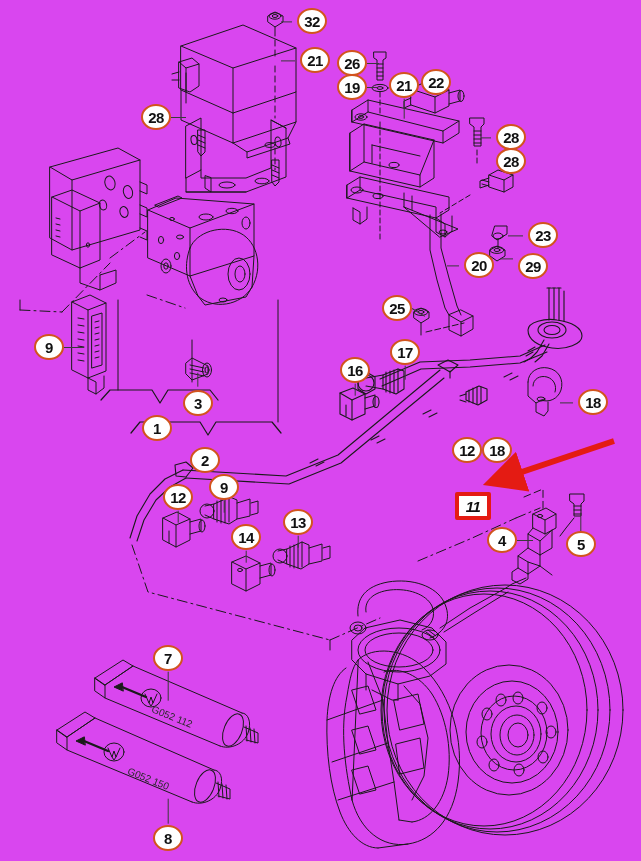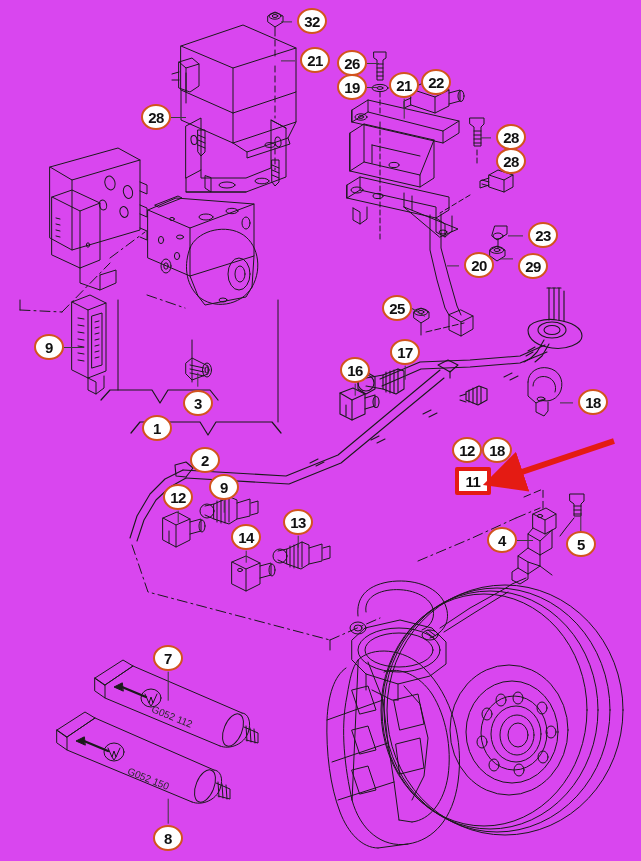--- a/index.html
+++ b/index.html
@@ -548,21 +548,21 @@
       <div class="callout" style="left: 34px; top: 334px;">9</div>
       <div class="callout" style="left: 183px; top: 390px;">3</div>
       <div class="callout" style="left: 142px; top: 415px;">1</div>
       <div class="callout" style="left: 190px; top: 447px;">2</div>
       <div class="callout" style="left: 382px; top: 295px;">25</div>
       <div class="callout" style="left: 390px; top: 339px;">17</div>
       <div class="callout" style="left: 340px; top: 357px;">16</div>
       <div class="callout" style="left: 578px; top: 389px;">18</div>
       <div class="callout" style="left: 452px; top: 437px;">12</div>
       <div class="callout" style="left: 482px; top: 437px;">18</div>
-      <div class="callout boxed" style="left: 455px; top: 467px;">11</div>
+      <div class="callout boxed" style="left: 455px; top: 492px; font-style: italic;">11</div>
       <div class="callout" style="left: 163px; top: 484px;">12</div>
       <div class="callout" style="left: 209px; top: 474px;">9</div>
       <div class="callout" style="left: 231px; top: 524px;">14</div>
       <div class="callout" style="left: 283px; top: 509px;">13</div>
       <div class="callout" style="left: 487px; top: 527px;">4</div>
       <div class="callout" style="left: 566px; top: 531px;">5</div>
       <div class="callout" style="left: 153px; top: 645px;">7</div>
       <div class="callout" style="left: 153px; top: 825px;">8</div>
     </div>
 

